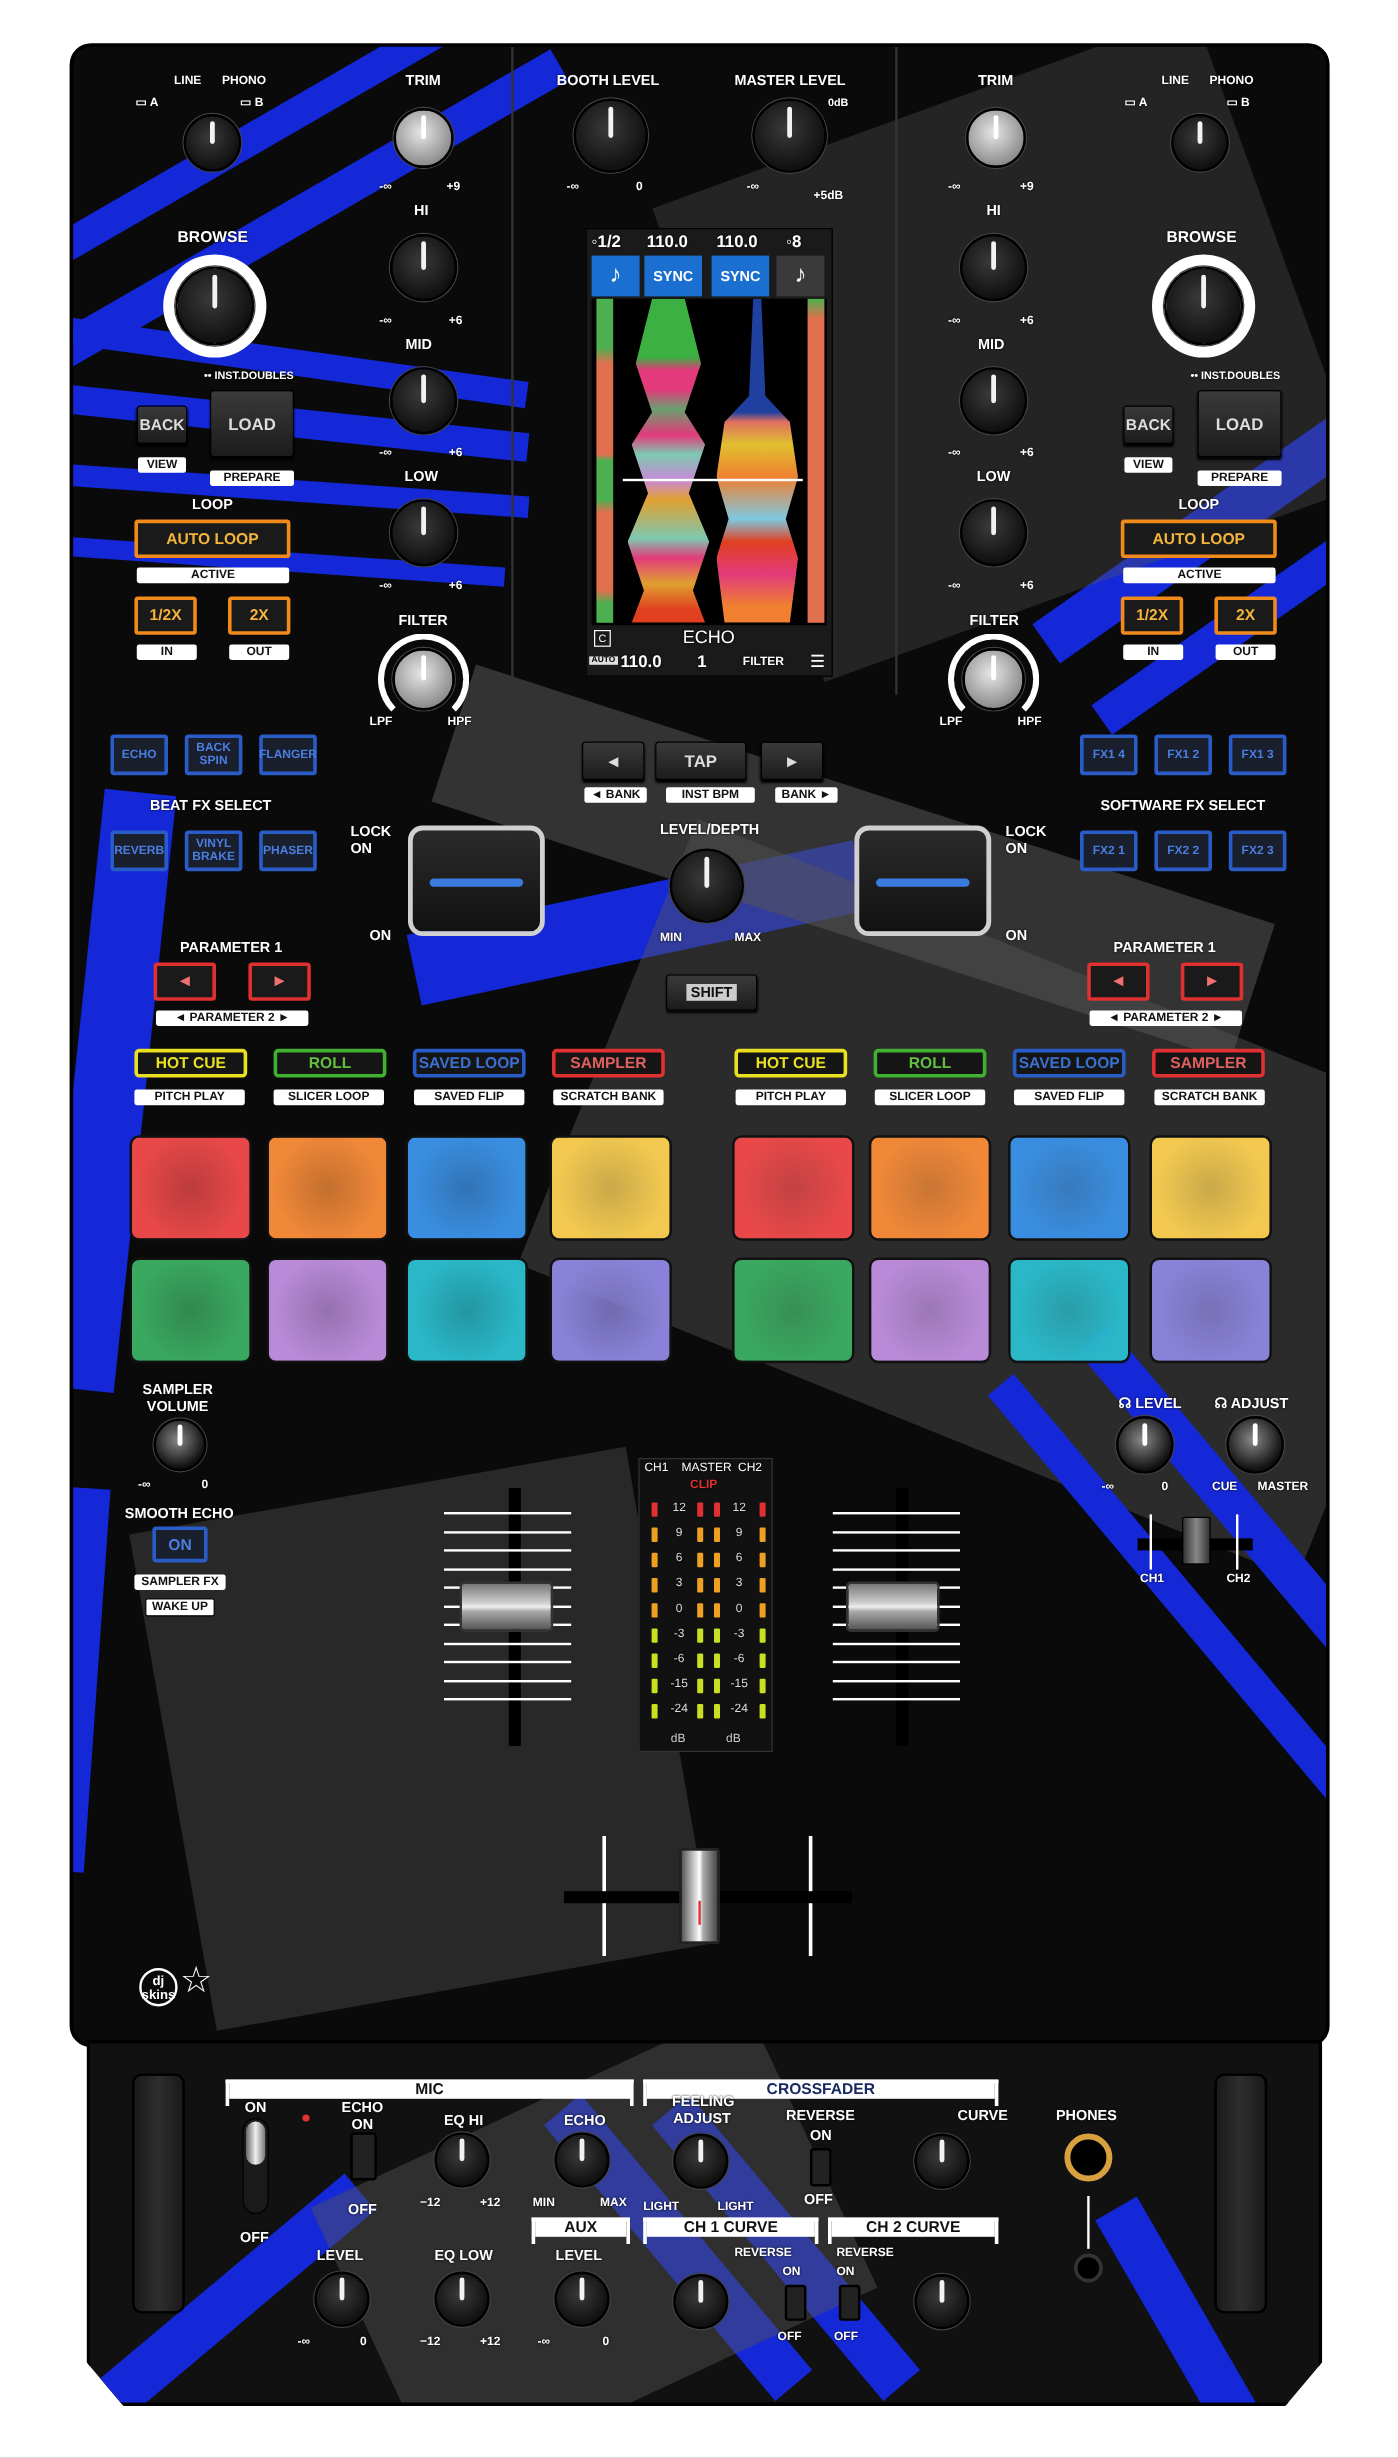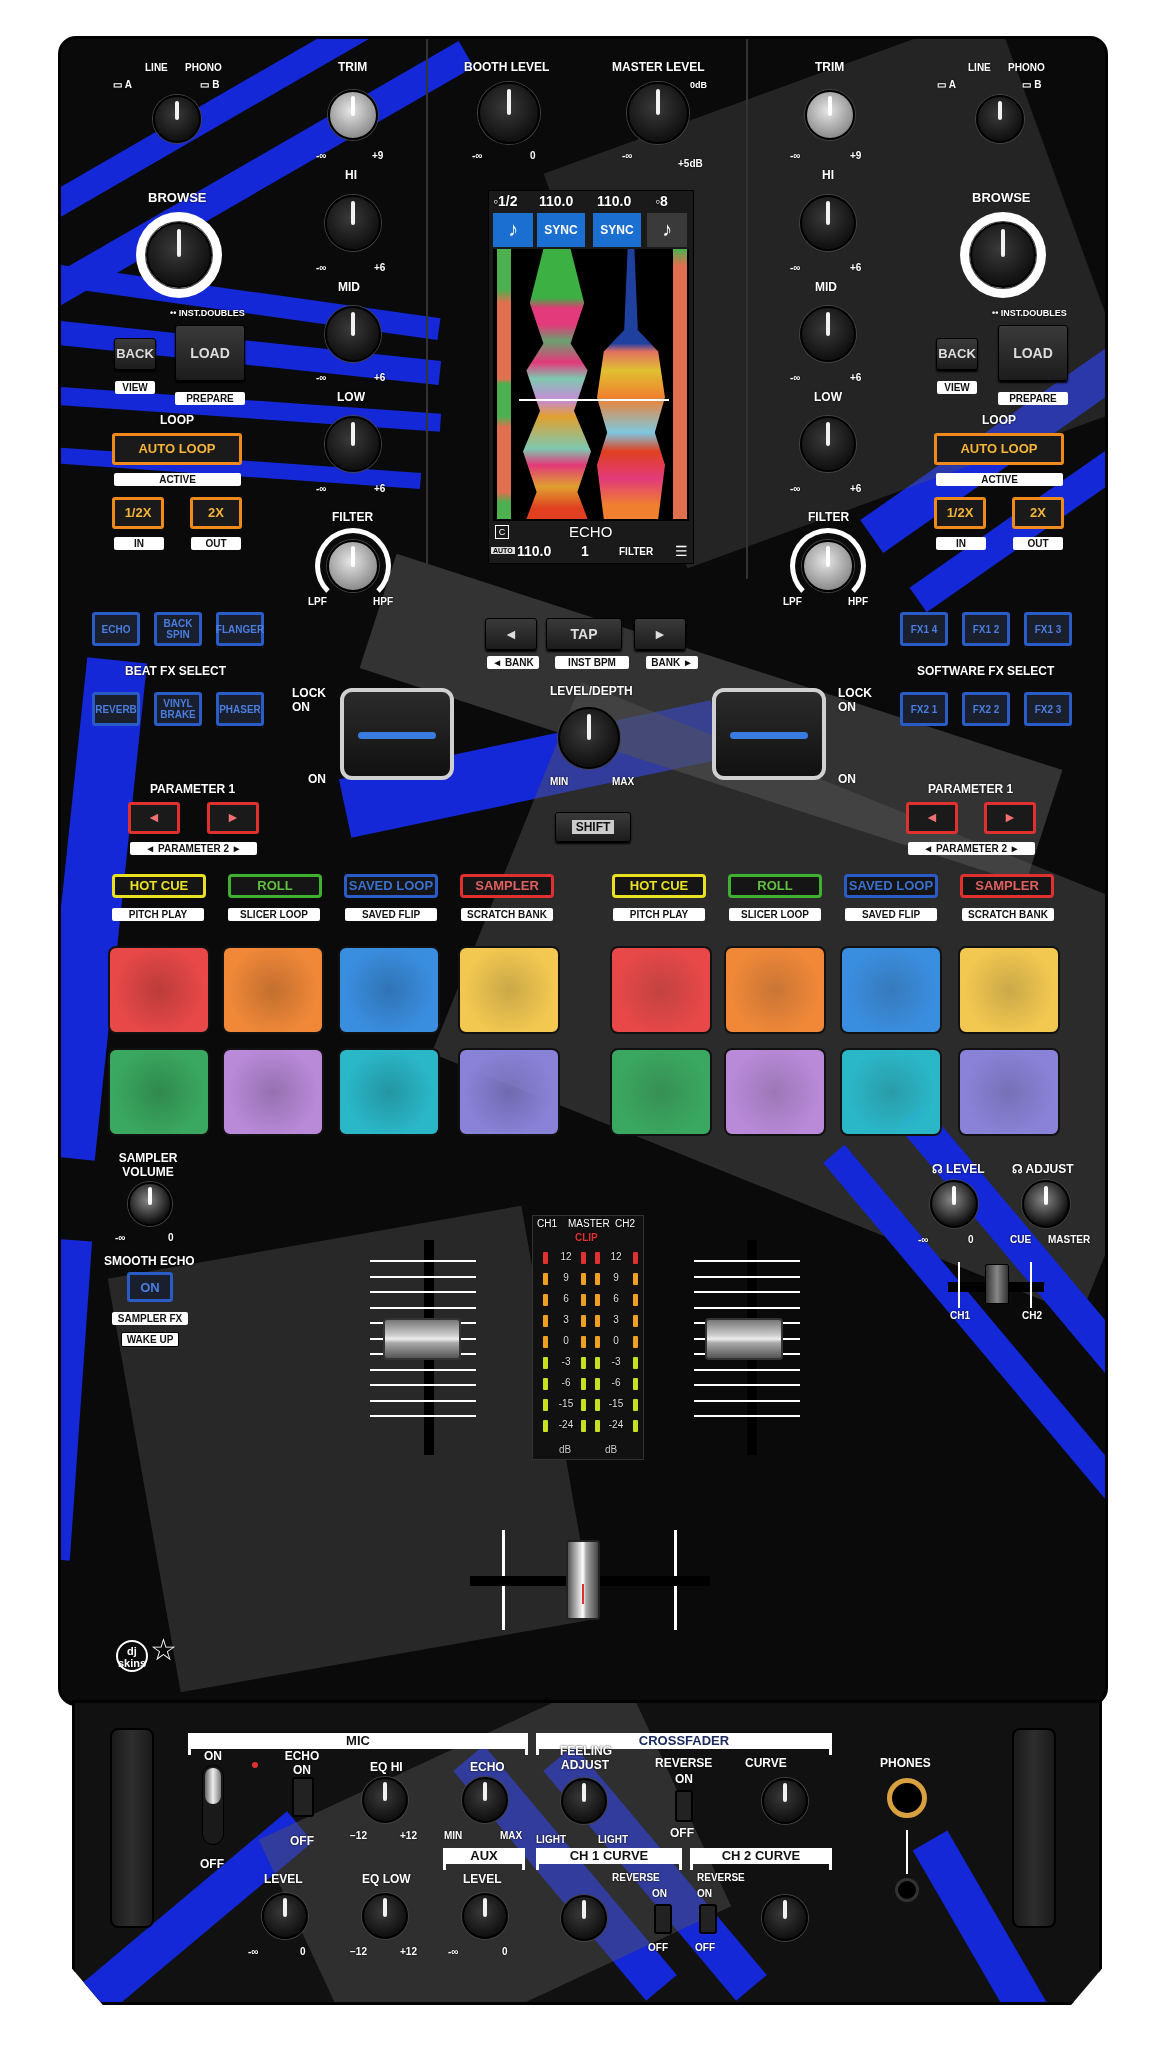--- a/index.html
+++ b/index.html
@@ -473,21 +473,21 @@
     <span style="color:#1a2a60">CROSSFADER</span>
   </div>
 <div class="lbl" style="left:560px;top:1744px;width:50px;white-space:normal;line-height:14px">FEELING ADJUST</div>
 <div class="knob" style="left:561px;top:1778px;width:46px;height:46px"></div>
 <div class="lbl sm" style="left:536px;top:1834px">LIGHT</div>
 <div class="lbl sm" style="left:598px;top:1834px">LIGHT</div>
 <div class="lbl" style="left:655px;top:1756px">REVERSE</div>
 <div class="lbl" style="left:675px;top:1772px">ON</div>
 <div class="sw" style="left:675px;top:1790px;width:18px;height:32px"></div>
 <div class="lbl" style="left:670px;top:1826px">OFF</div>
-<div class="lbl" style="left:745px;top:1756px">CURVE</div>
+<div class="lbl" style="left:798px;top:1756px">CURVE</div>
 <div class="knob" style="left:762px;top:1778px;width:46px;height:46px"></div>
 
 <div class="sect" style="left:536px;top:1848px;width:146px">
     <span>CH 1 CURVE</span>
   </div>
 <div class="knob" style="left:561px;top:1895px;width:46px;height:46px"></div>
 <div class="lbl sm" style="left:612px;top:1872px">REVERSE</div>
 <div class="lbl sm" style="left:652px;top:1888px">ON</div>
 <div class="sw" style="left:654px;top:1904px;width:18px;height:30px"></div>
 <div class="lbl sm" style="left:648px;top:1942px">OFF</div>

